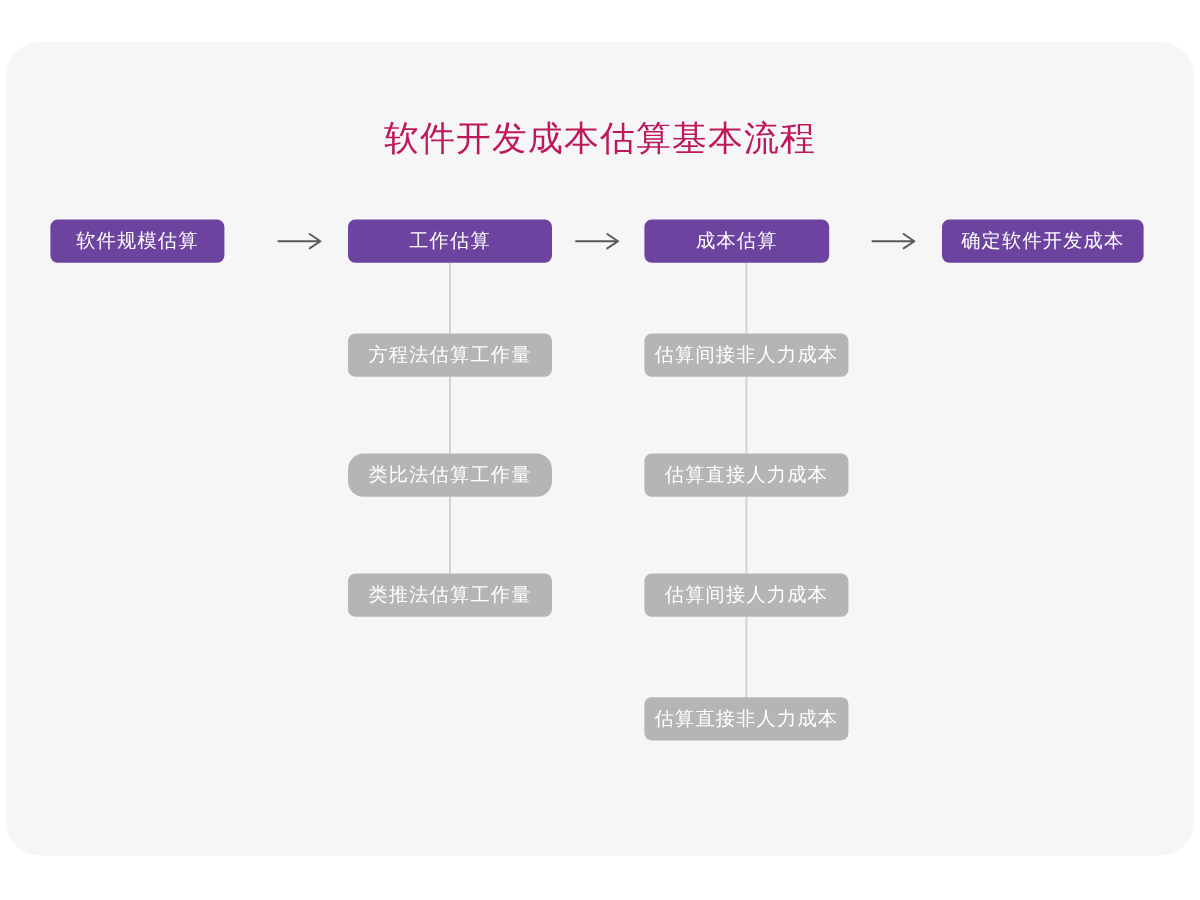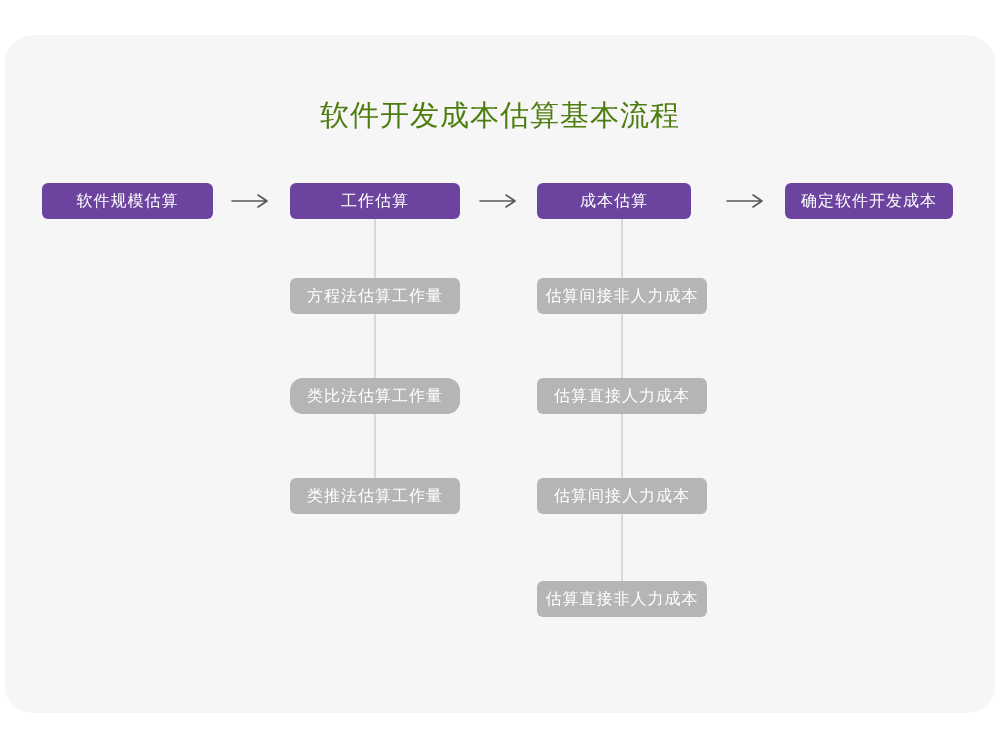--- a/index.html
+++ b/index.html
@@ -27,39 +27,39 @@
     pointer-events: none;
   }
   .title {
     position: absolute;
     left: 0; top: 96px;
     width: 1000px;
     text-align: center;
     font-size: 29px;
     font-weight: 500;
     letter-spacing: 1px;
-    color: #4d7c0f;
+    color: #be185d;
   }
   .node {
     position: absolute;
     height: 36px;
     border-radius: 6px;
     display: flex;
     align-items: center;
     justify-content: center;
     font-size: 16px;
     letter-spacing: 1px;
     color: #ffffff;
     white-space: nowrap;
   }
   .node.primary   { background: #6c44a0; }
   .node.secondary { background: #b5b5b5; }
 
   
-  .n-main-0 { left: 42px;  top: 183px; width: 171px; }
+  .n-main-0 { left: 42px;  top: 183px; width: 145px; }
   .n-main-1 { left: 290px; top: 183px; width: 170px; }
   .n-main-2 { left: 537px; top: 183px; width: 154px; }
   .n-main-3 { left: 785px; top: 183px; width: 168px; }
 
   
   .n-work-0 { left: 290px; top: 278px; width: 170px; }
   .n-work-1 { left: 290px; top: 378px; width: 170px; border-radius: 13px; }
   .n-work-2 { left: 290px; top: 478px; width: 170px; }
 
   

